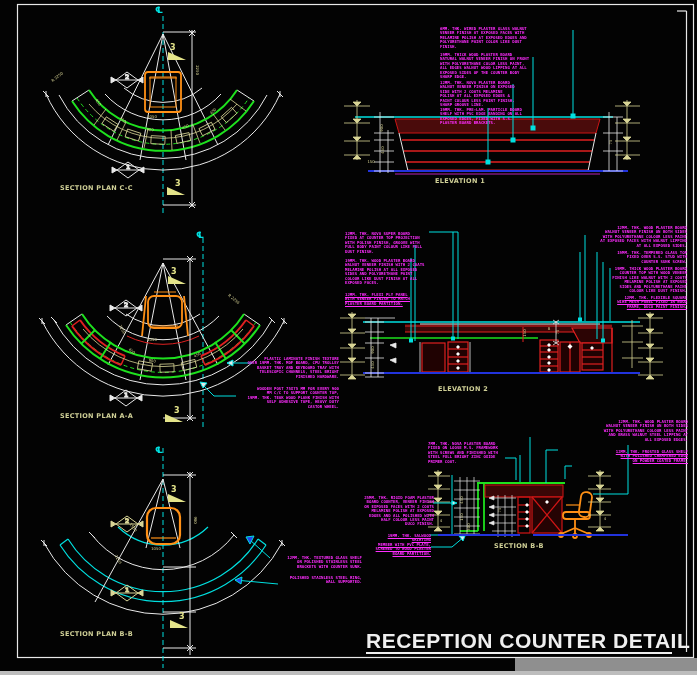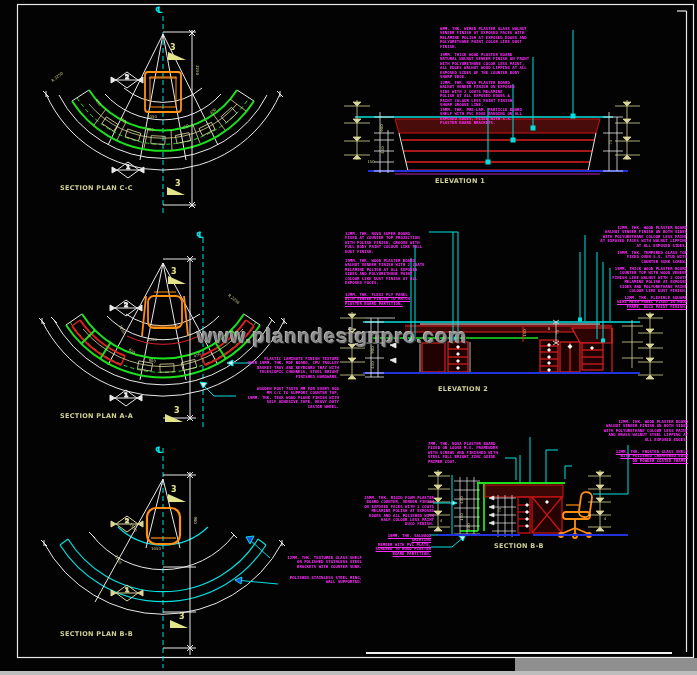--- a/index.html
+++ b/index.html
@@ -681,18 +681,18 @@
 ON EXPOSED FACES WITH 2 COATS
 MELAMINE POLISH AT EXPOSED
 EDGES AND ALL POLISHED WITH
 HALF COLOUR LESS PAINT
 DUCO FINISH.</div>
 <div class="note r u" style="left:366px;top:534px;width:65px;">19MM. THK. SALWOOD SKIRTING
 MEMBER WITH PVC PLATE,
 SCREWED TO WOOD PLASTER
 BOARD PARTITION.</div>
 
-<div class="watermark">www.planndesignpro.com</div>
+<div class="title">RECEPTION COUNTER DETAIL</div>
 <div class="title-underline"></div>
 <div class="graybar"></div>
 <div class="graystrip"></div>
 
 </div>
 
 </body></html>

